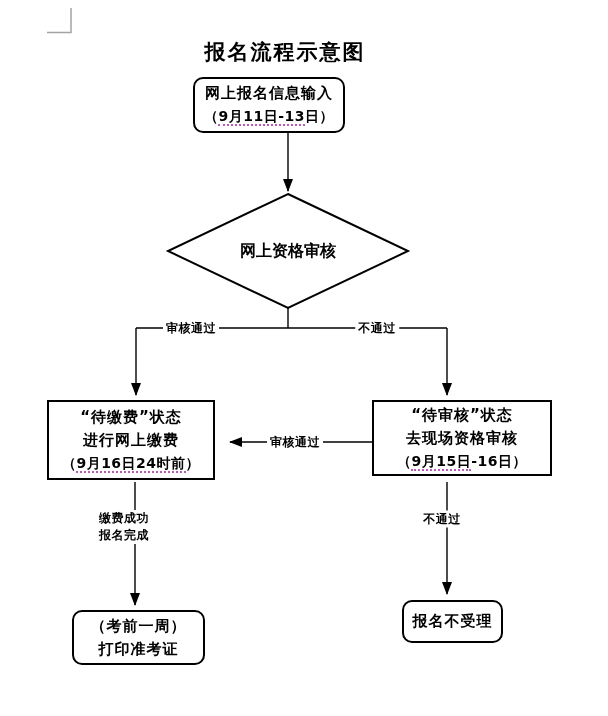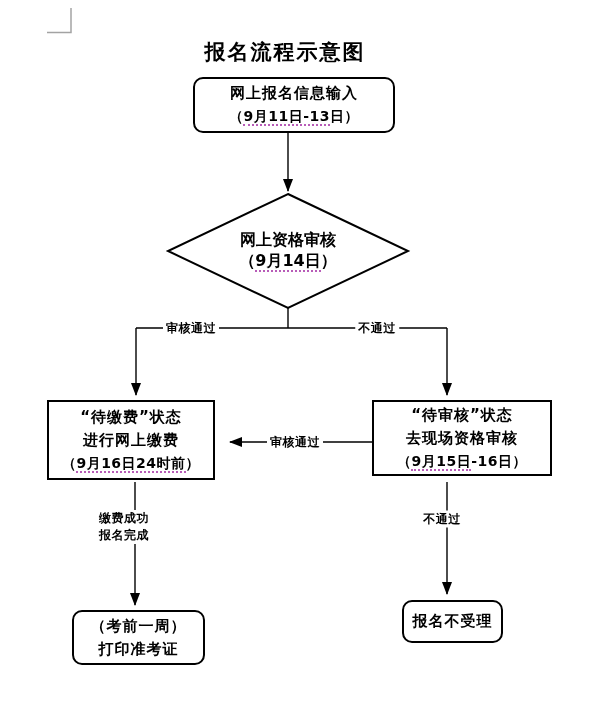--- a/index.html
+++ b/index.html
@@ -57,28 +57,27 @@
 
     <path d="M372,442 L230,442" fill="none" stroke="#000" stroke-width="1.4" marker-end="url(#ah)"></path>
 
     <path d="M135,482 L135,605" fill="none" stroke="#000" stroke-width="1.4" marker-end="url(#ah)"></path>
 
     <path d="M447,482 L447,594" fill="none" stroke="#000" stroke-width="1.4" marker-end="url(#ah)"></path>
   </svg>
 
   <div class="abs page-title">报名流程示意图</div>
 
-  <div class="node round" style="left:193px;top:77px;width:202px;height:56px;">
+  <div class="node round" style="left:193px;top:77px;width:152px;height:56px;">
     <div class="bl">网上报名信息输入</div>
     <div class="bd"><span>（</span><span class="squig">9月11日-13</span><span>日）</span></div>
   </div>
 
   <div class="diamond-text" style="left:168px;top:194px;width:240px;height:114px;">
     <div class="bl">网上资格审核</div>
-    <div class="bd"><span>（</span><span class="squig">9月14日</span><span>）</span></div>
   </div>
 
   <div class="node rect" style="left:47px;top:400px;width:168px;height:80px;">
     <div class="bl">“待缴费”状态</div>
     <div class="bl">进行网上缴费</div>
     <div class="bd"><span>（</span><span class="squig">9月16日24时前</span><span>）</span></div>
   </div>
 
   <div class="node rect" style="left:372px;top:400px;width:180px;height:76px;">
     <div class="bl">“待审核”状态</div>

